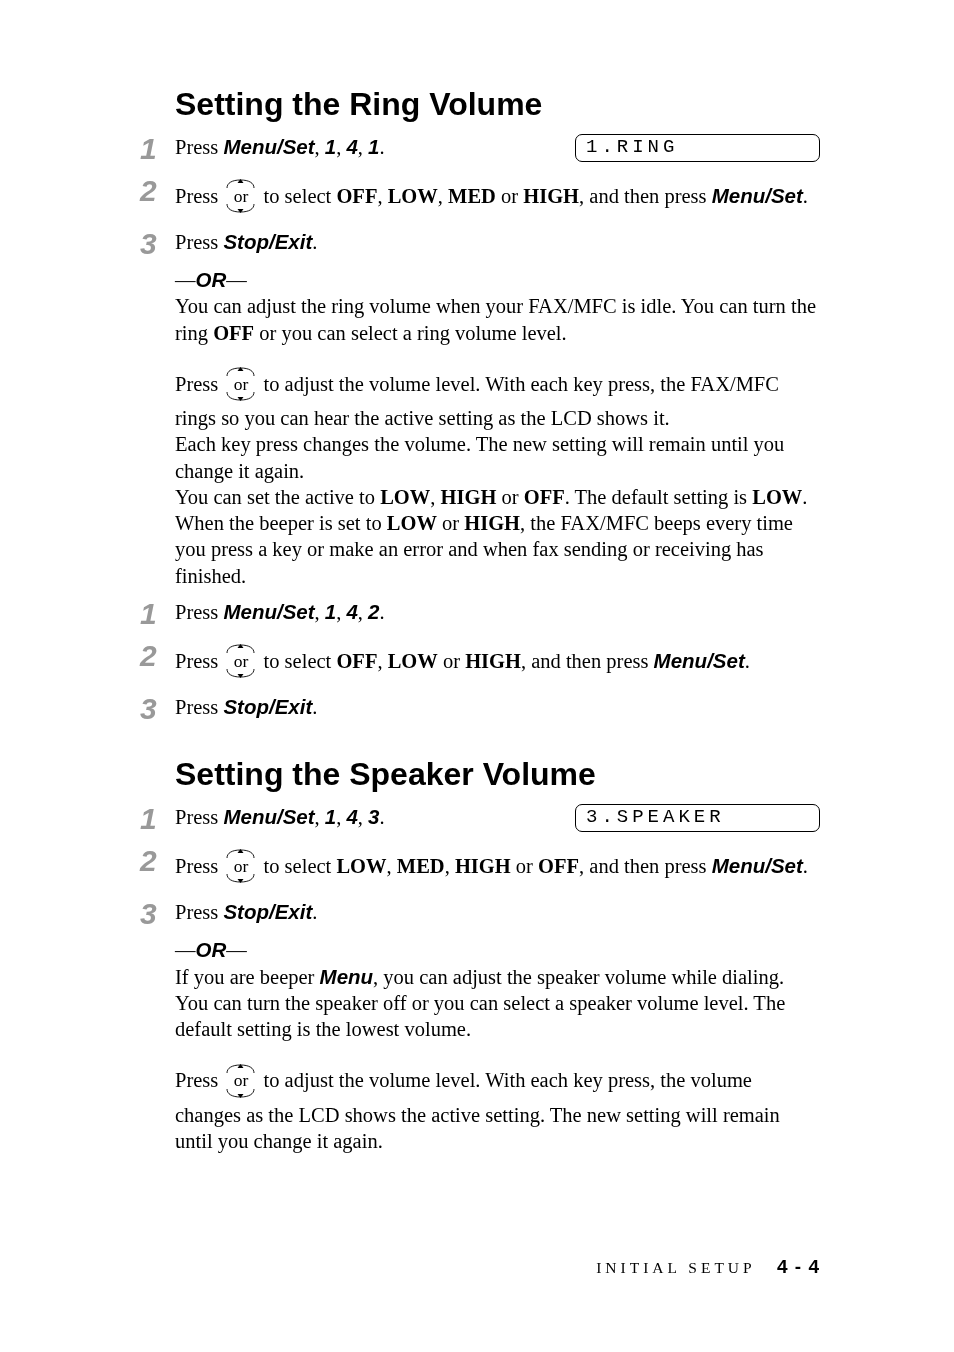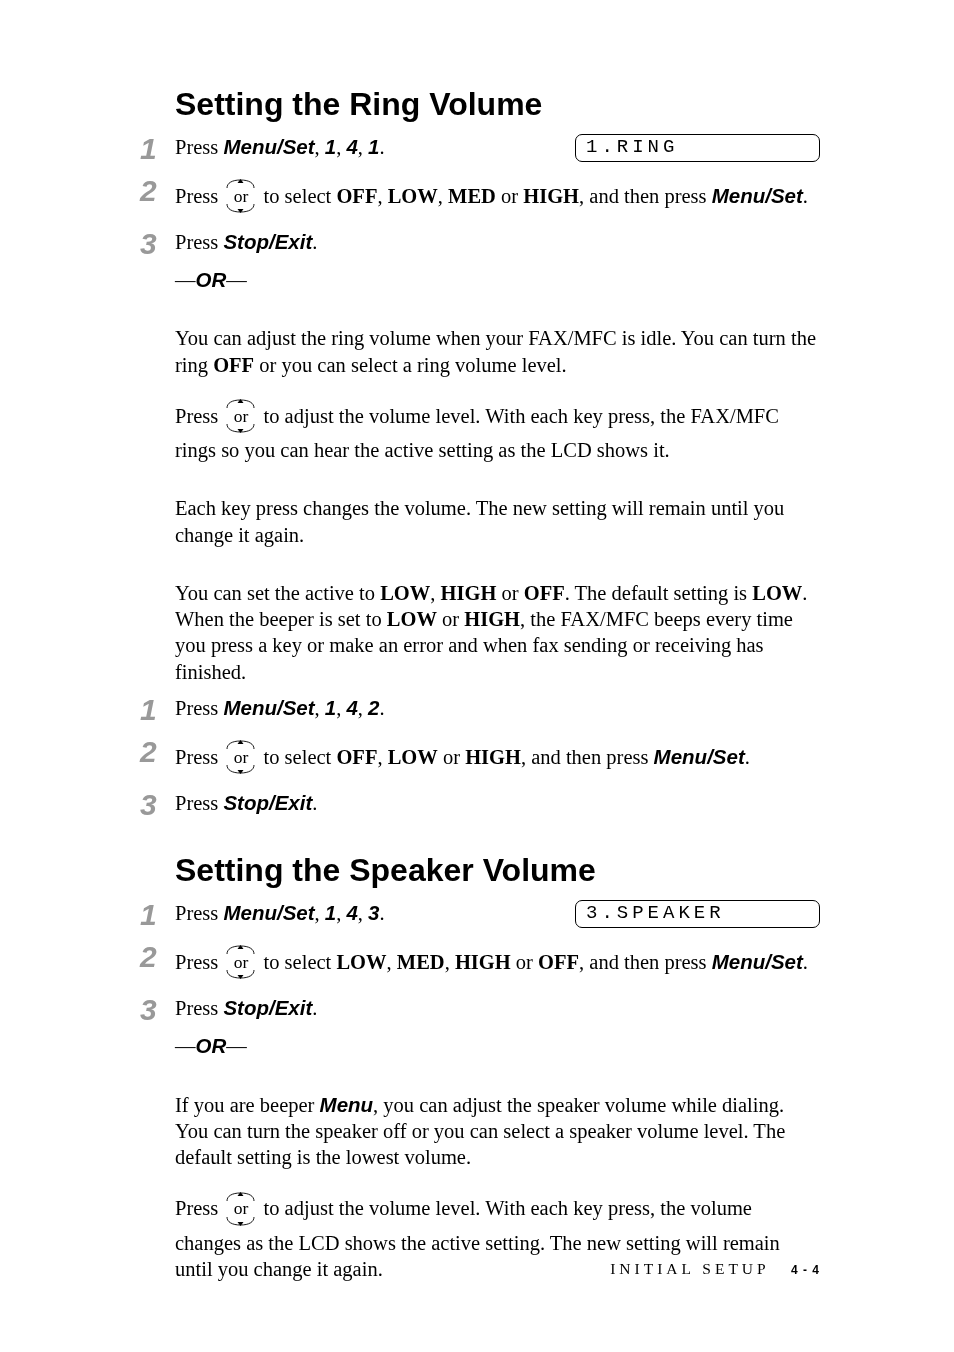--- a/index.html
+++ b/index.html
@@ -66,36 +66,36 @@
       border: 1.5px solid #000;
       border-radius: 7px;
       padding: 2px 10px 2px 10px;
       font-family: "Courier New", Courier, monospace;
       font-size: 19px;
       letter-spacing: 4px;
       box-sizing: border-box;
       margin-top: 0;
       line-height: 1.15;
     }
-    .ind { margin-left: 35px; margin-top: 32px; }
+    .ind { margin-left: 35px; }
     .footer {
       position: absolute;
       bottom: 73px;
       right: 134px;
       font-family: "Times New Roman", Times, serif;
       font-size: 15.5px;
       letter-spacing: 4px;
       color: #000;
     }
     .footer-pg {
       font-family: "Helvetica Neue", Helvetica, Arial, sans-serif;
       font-weight: bold;
       letter-spacing: 1px;
       margin-left: 14px;
-      font-size: 12px;
+      font-size: 19px;
     }
     b { font-weight: bold; }
     .mt-12 { margin-top: 12px; }
     .mt-18 { margin-top: 18px; }
     .mt-10 { margin-top: 10px; }
     .mt-38 { margin-top: 38px; }
     .mt-30 { margin-top: 30px; }
     .mt-8 { margin-top: 8px; }
     .lh-or { line-height: 40px; }
   </style>

